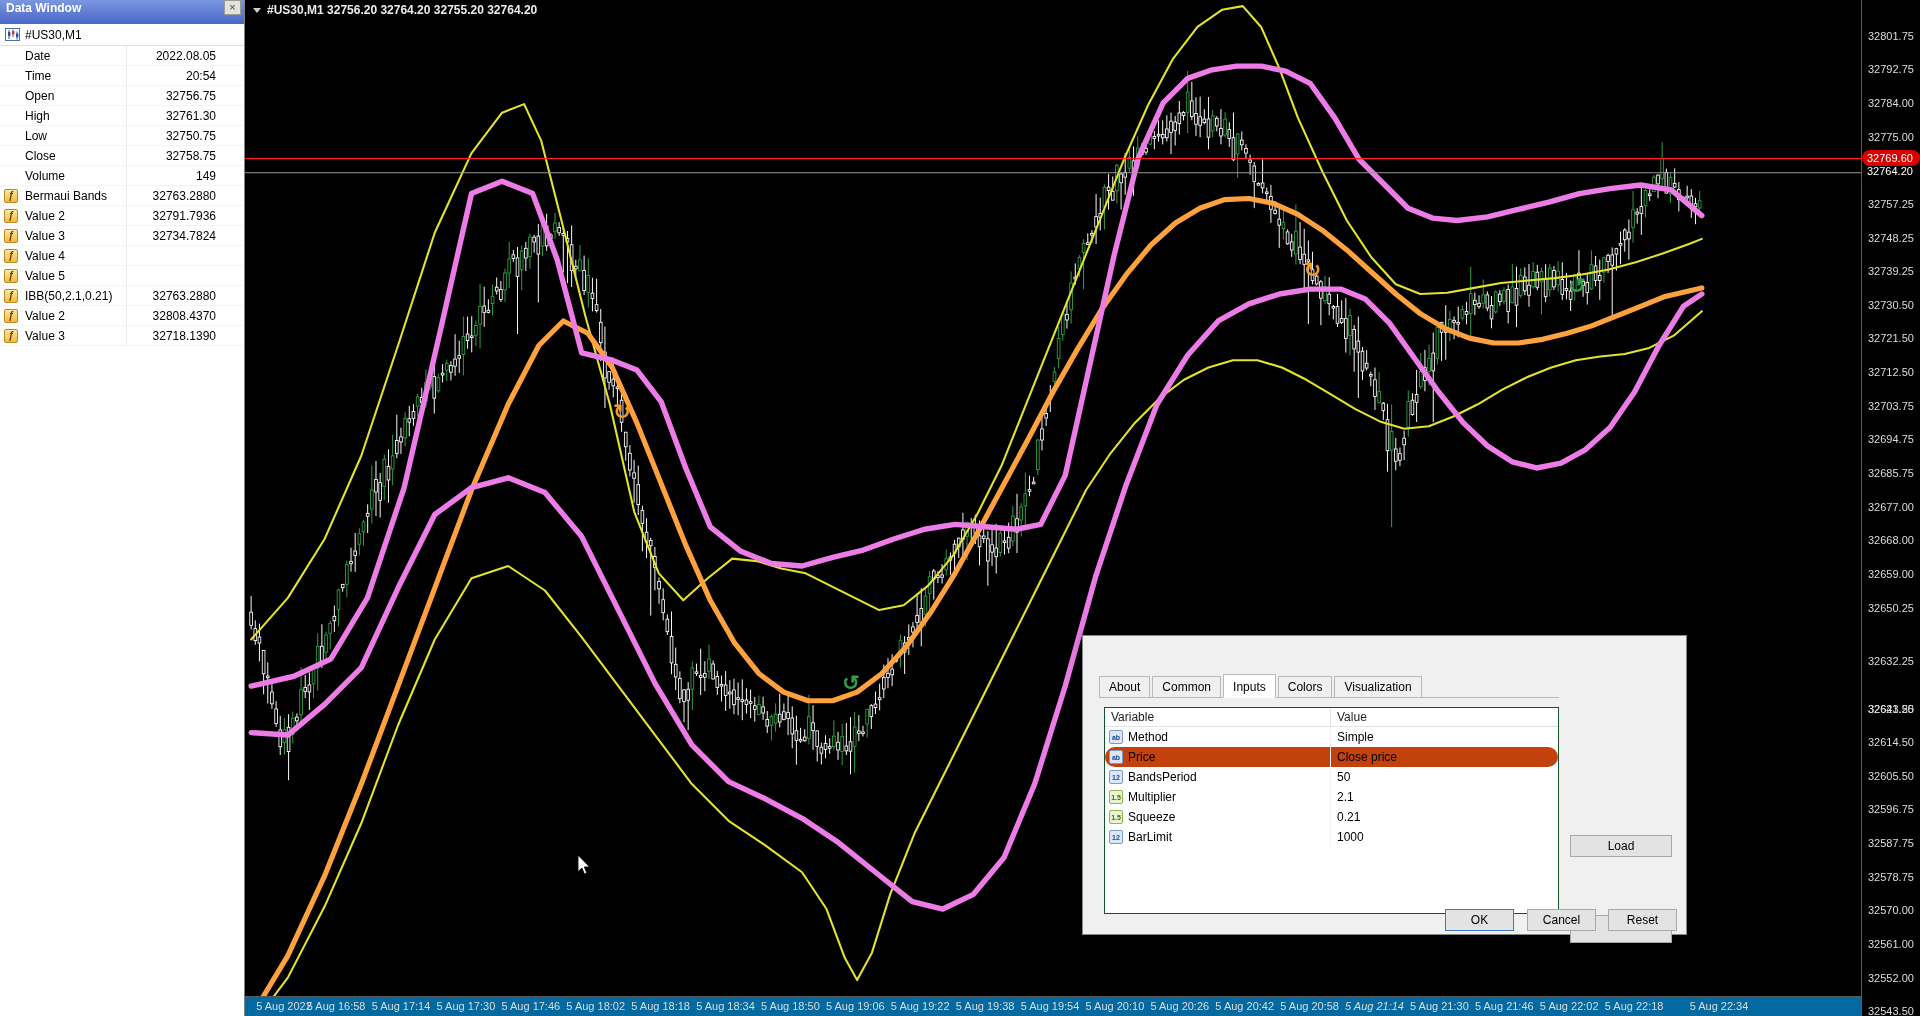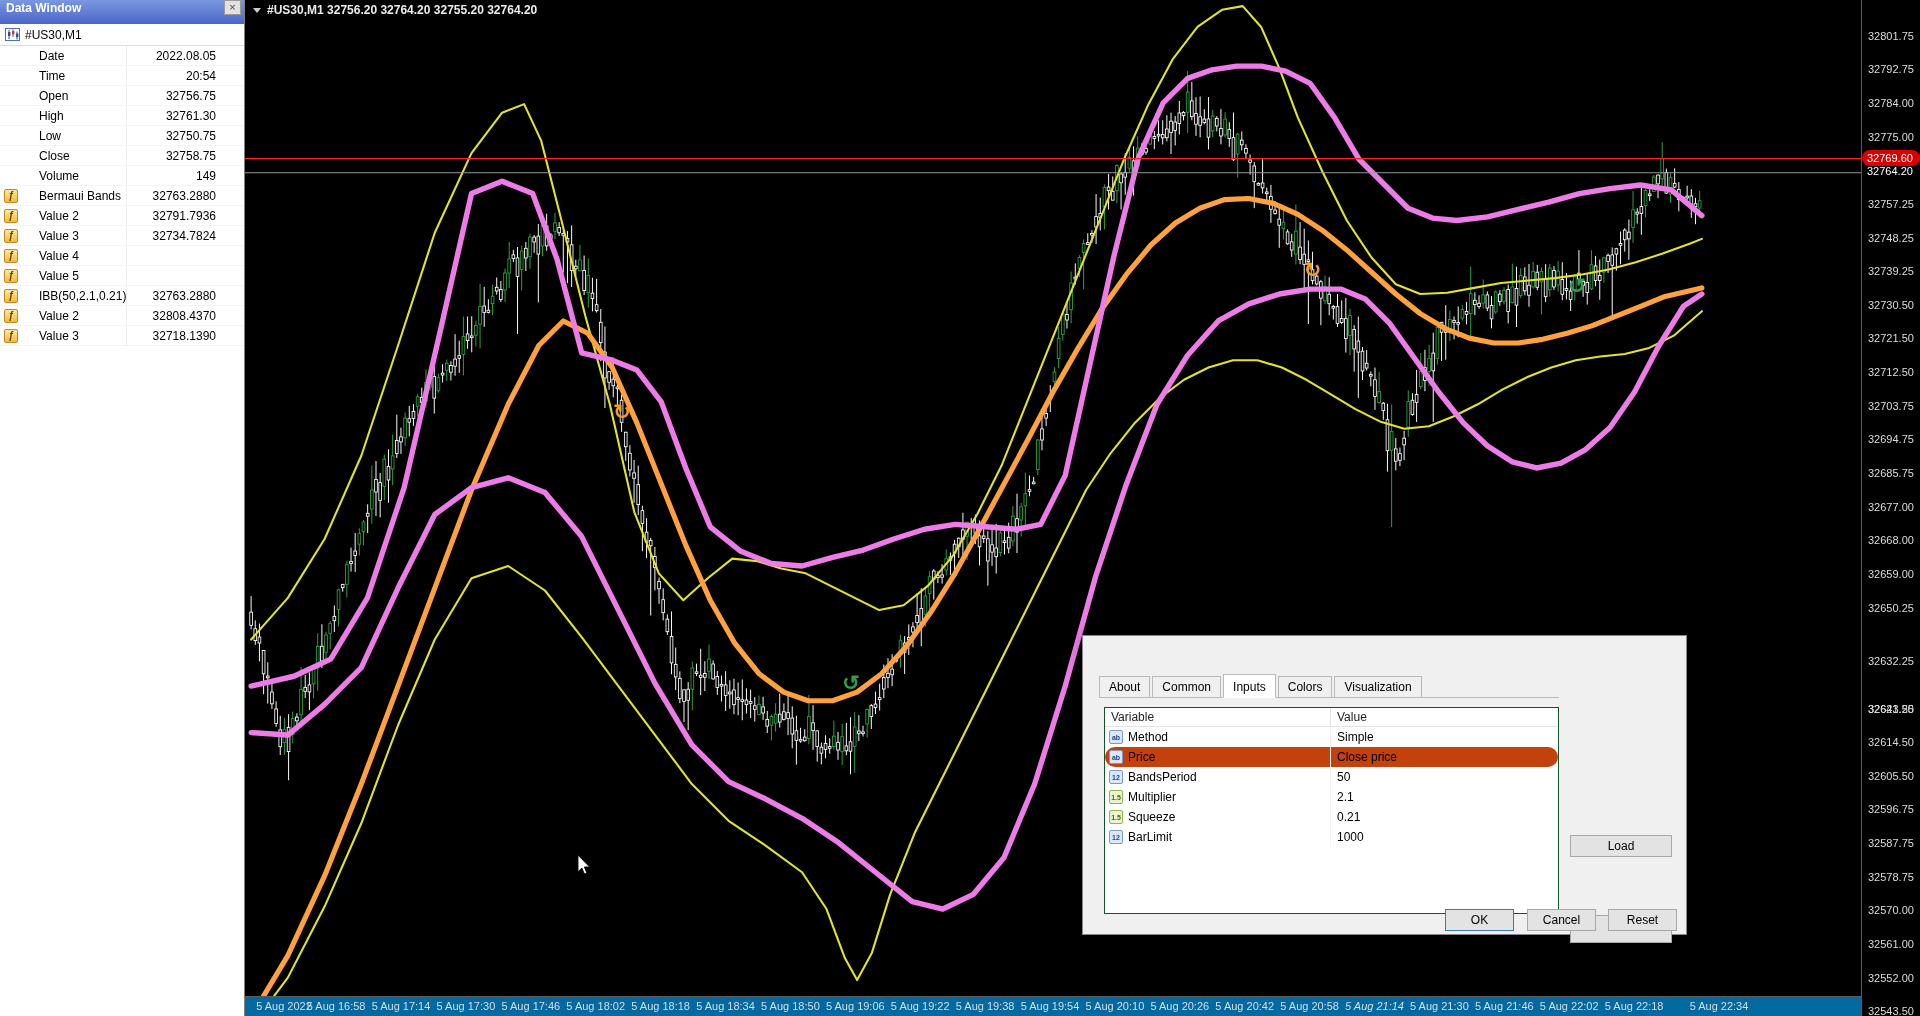--- a/index.html
+++ b/index.html
@@ -12,21 +12,21 @@
   .dw-titlebar { flex:0 0 22px; background:linear-gradient(180deg,#7a97e0,#4a66c8);
                  display:flex; align-items:center; padding:0 3px 9px 6px; }
   .dw-title { color:#fff; font-size:12px; font-weight:bold; flex:1; }
   .dw-close { width:17px; height:15px; background:#e3e1dd; border:1px solid #9a9a9a; color:#444;
               font-size:11px; line-height:13px; text-align:center; cursor:pointer; }
   .dw-symbolrow { flex:0 0 22px; display:flex; align-items:center; gap:5px; padding-left:5px;
                   border-bottom:1px solid #ddd; background:#fff; }
   .dw-symbol { font-size:12px; color:#000; }
   .dw-row { position:relative; height:20px; display:flex; align-items:center; font-size:12px; color:#000;
             border-bottom:1px solid #f4f4f4; }
-  .dw-label { flex:0 0 127px; padding-left:39px; border-right:1px solid #ececec; height:100%;
+  .dw-label { flex:0 0 127px; padding-left:25px; border-right:1px solid #ececec; height:100%;
               display:flex; align-items:center; white-space:nowrap; }
   .dw-value { flex:1; text-align:right; padding-right:28px; white-space:nowrap; }
   .fx-icon { position:absolute; left:4px; top:3px; width:14px; height:14px;
              background:linear-gradient(#ffe9a0,#f2b93e); border:1px solid #c08a20; border-radius:2px;
              color:#6b4300; font-size:10px; font-style:italic; font-weight:bold; line-height:12px; text-align:center; }
 
   
   #chart-header { position:absolute; left:253px; top:3px; z-index:3; color:#ececec; font-size:12px;
                   font-weight:bold; display:flex; gap:6px; align-items:center; }
   .dd-triangle { width:0; height:0; border-left:4px solid transparent; border-right:4px solid transparent;

